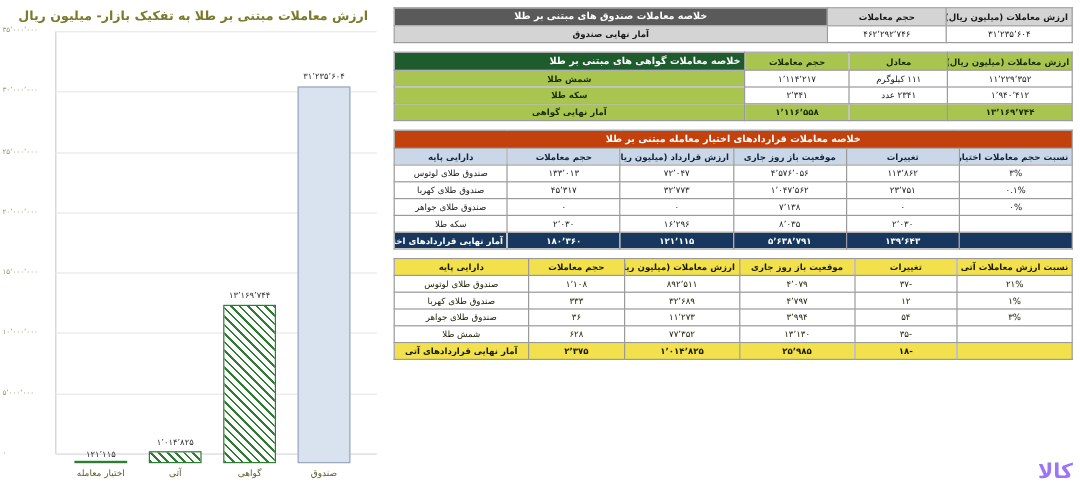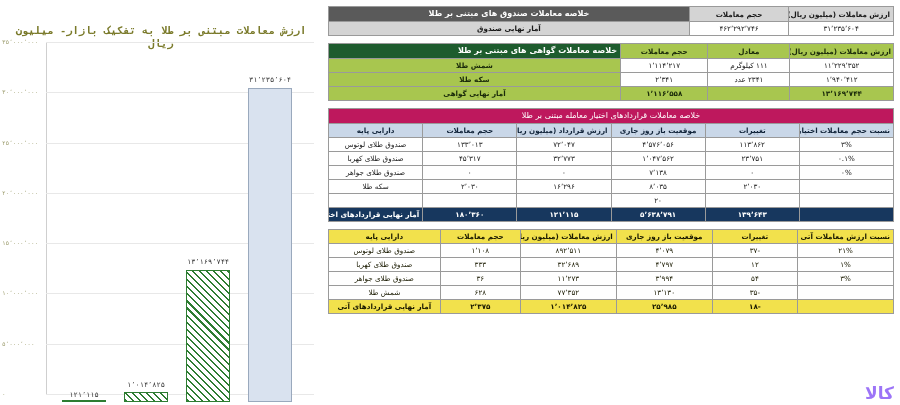--- a/index.html
+++ b/index.html
@@ -5,23 +5,22 @@
   html,body{margin:0;padding:0;}
   body{
     width:900px;height:405px;
     background:#ffffff;
     font-family:"DejaVu Sans","Liberation Sans",sans-serif;
     overflow:hidden;
     position:relative;
   }
   
   #chart-panel{
-    position:absolute;left:0;top:16px;width:322px;height:347px;
+    position:absolute;left:0;top:0;width:322px;height:347px;
     background:#ffffff;
-    font-family:Liberation Mono, monospace;
   }
   #chart-title{
     position:absolute;right:6px;top:8px;width:310px;
     text-align:center;
     color:#7a7a2a;
     font-size:10.5px;font-weight:bold;
     direction:rtl;
   }
   #plot{
     position:absolute;left:0;top:26px;width:322px;height:360px;
@@ -78,21 +77,21 @@
   
   .hdr-dark{background:#5a5a5a;color:#ffffff;font-weight:bold;font-size:8px;}
   .sub-dark{background:#d4d4d4;color:#1a1a1a;font-weight:bold;}
   .row-dark{background:#ffffff;}
   
   .hdr-green{background:#1e5c2e;color:#ffffff;font-weight:bold;font-size:8px;text-align:right;}
   .sub-green{background:#a8c64f;color:#1a2a0a;font-weight:bold;}
   .row-green{background:#ffffff;}
   .tot-green{background:#a8c64f;color:#1a2a0a;font-weight:bold;}
   
-  .hdr-blue{background:#be185d;color:#ffffff;font-weight:normal;font-size:8px;}
+  .hdr-blue{background:#c2410c;color:#ffffff;font-weight:bold;font-size:8px;}
   .sub-blue{background:#c9d7e8;color:#11243a;font-weight:bold;}
   .row-blue{background:#ffffff;}
   .tot-blue{background:#17375e;color:#ffffff;font-weight:bold;}
   
   .hdr-yellow{background:#16365d;color:#ffffff;font-weight:bold;font-size:8px;}
   .sub-yellow{background:#f2e14c;color:#1a1a00;font-weight:bold;}
   .row-yellow{background:#ffffff;color:#1a1a00;}
   .tot-yellow{background:#f2e14c;color:#1a1a00;font-weight:bold;}
   
   #watermark{
@@ -240,28 +239,20 @@
         <td>صندوق طلای جواهر</td>
       </tr>
       <tr class="row-blue">
         <td></td>
         <td>۲٬۰۳۰</td>
         <td>۸٬۰۳۵</td>
         <td>۱۶٬۲۹۶</td>
         <td>۲٬۰۳۰</td>
         <td>سکه طلا</td>
       </tr>
-      <tr class="row-blue">
-        <td></td>
-        <td></td>
-        <td>۲۰</td>
-        <td></td>
-        <td></td>
-        <td></td>
-      </tr>
       <tr class="tot-blue">
         <td></td>
         <td>۱۳۹٬۶۴۳</td>
         <td>۵٬۶۳۸٬۷۹۱</td>
         <td>۱۲۱٬۱۱۵</td>
         <td>۱۸۰٬۳۶۰</td>
         <td>آمار نهایی قراردادهای اختیار معامله</td>
       </tr>
     </tbody>
       </table>

